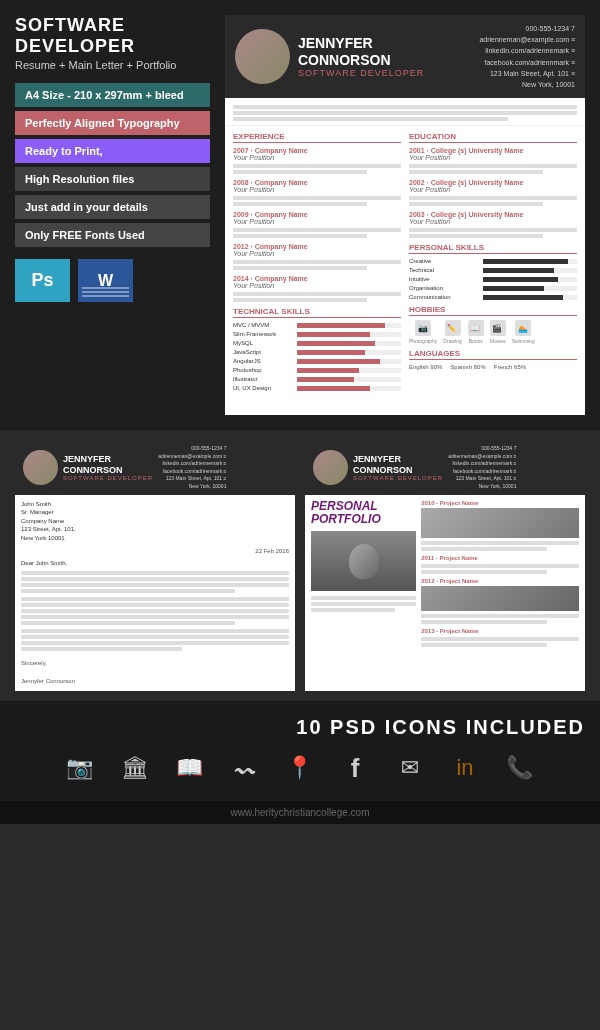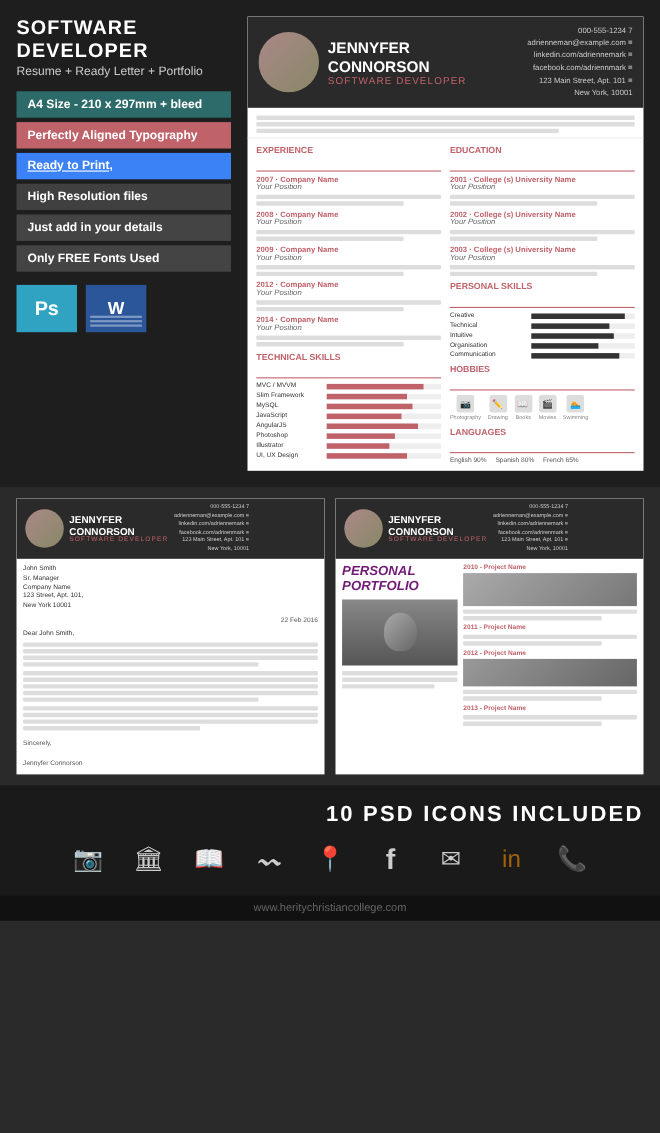--- a/index.html
+++ b/index.html
@@ -52,21 +52,21 @@
 
     .feature-item {
       padding: 6px 10px;
       font-size: 11px;
       font-weight: bold;
       color: white;
     }
 
     .feature-item.dark-teal { background: #2d6a6a; }
     .feature-item.pink { background: #c0626a; }
-    .feature-item.dark-pink { background: #3b82f6; text-decoration: underline; }
+    .feature-item.dark-pink { background: #8b5cf6; }
     .feature-item.dark-gray { background: #404040; }
     .feature-item.darker-gray { background: #444; }
 
     .software-icons {
       display: flex;
       gap: 8px;
       margin-top: 10px;
     }
 
     .sw-icon {
@@ -160,21 +160,21 @@
       width: 50%;
     }
 
     .section-title {
       font-size: 8px;
       font-weight: bold;
       text-transform: uppercase;
       color: #c0626a;
       border-bottom: 1px solid #c0626a;
       margin-bottom: 4px;
-      padding-bottom: 14px;
+      padding-bottom: 1px;
     }
 
     .exp-item {
       margin-bottom: 5px;
     }
 
     .exp-year {
       font-size: 7px;
       color: #c0626a;
       font-weight: bold;
@@ -478,21 +478,21 @@
   </style>
 </head>
 <body>
 
 <div class="top-section">
 
   <div class="left-sidebar">
 
     <div class="title-block">
       <h1>SOFTWARE DEVELOPER</h1>
-      <p>Resume + Ready Letter + Portfolio</p>
+      <p>Resume + Main Letter + Portfolio</p>
     </div>
 
     <div class="feature-list">
       <div class="feature-item dark-teal">A4 Size - 210 x 297mm + bleed</div>
       <div class="feature-item pink">Perfectly Aligned Typography</div>
       <div class="feature-item dark-pink">Ready to Print,</div>
       <div class="feature-item dark-gray">High Resolution files</div>
       <div class="feature-item darker-gray">Just add in your details</div>
       <div class="feature-item darker-gray">Only FREE Fonts Used</div>
     </div>

